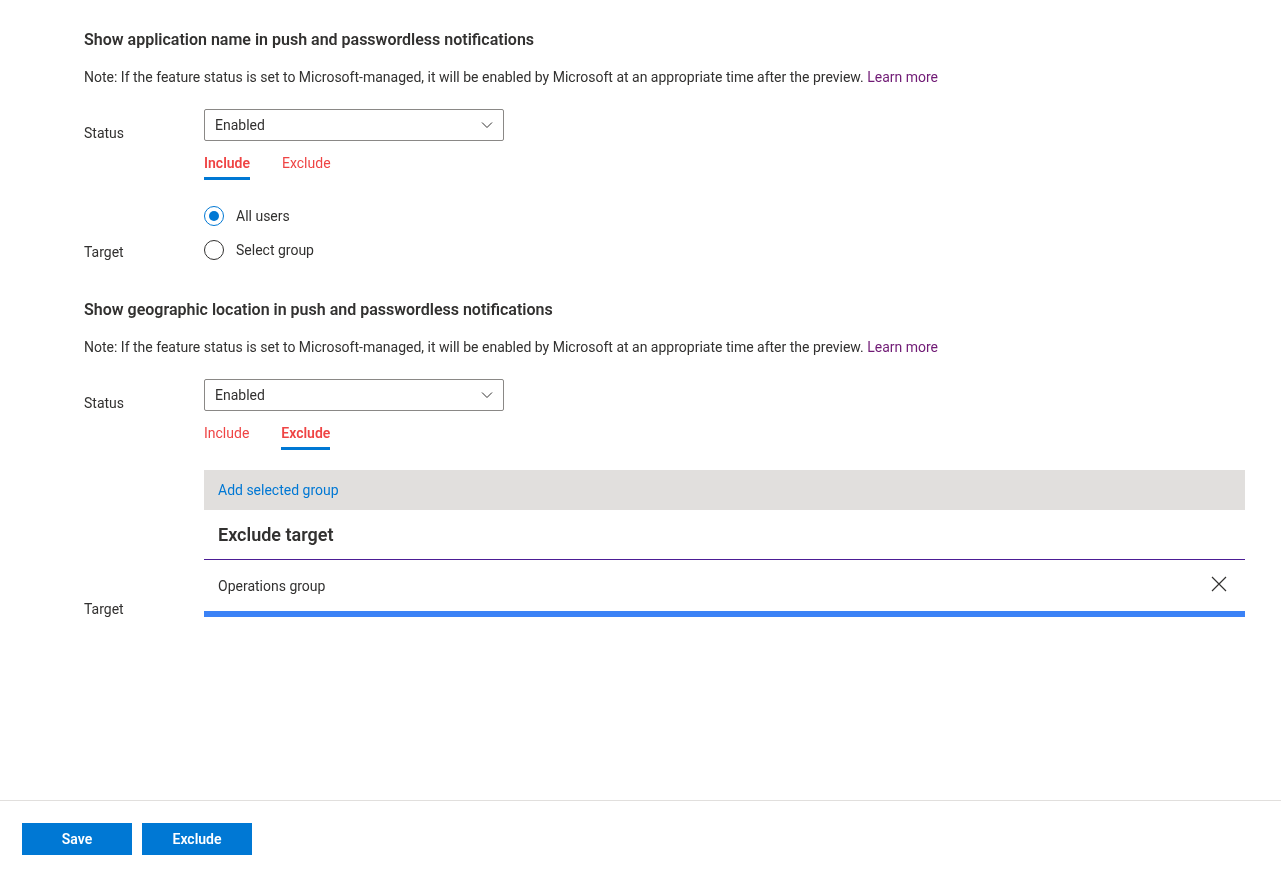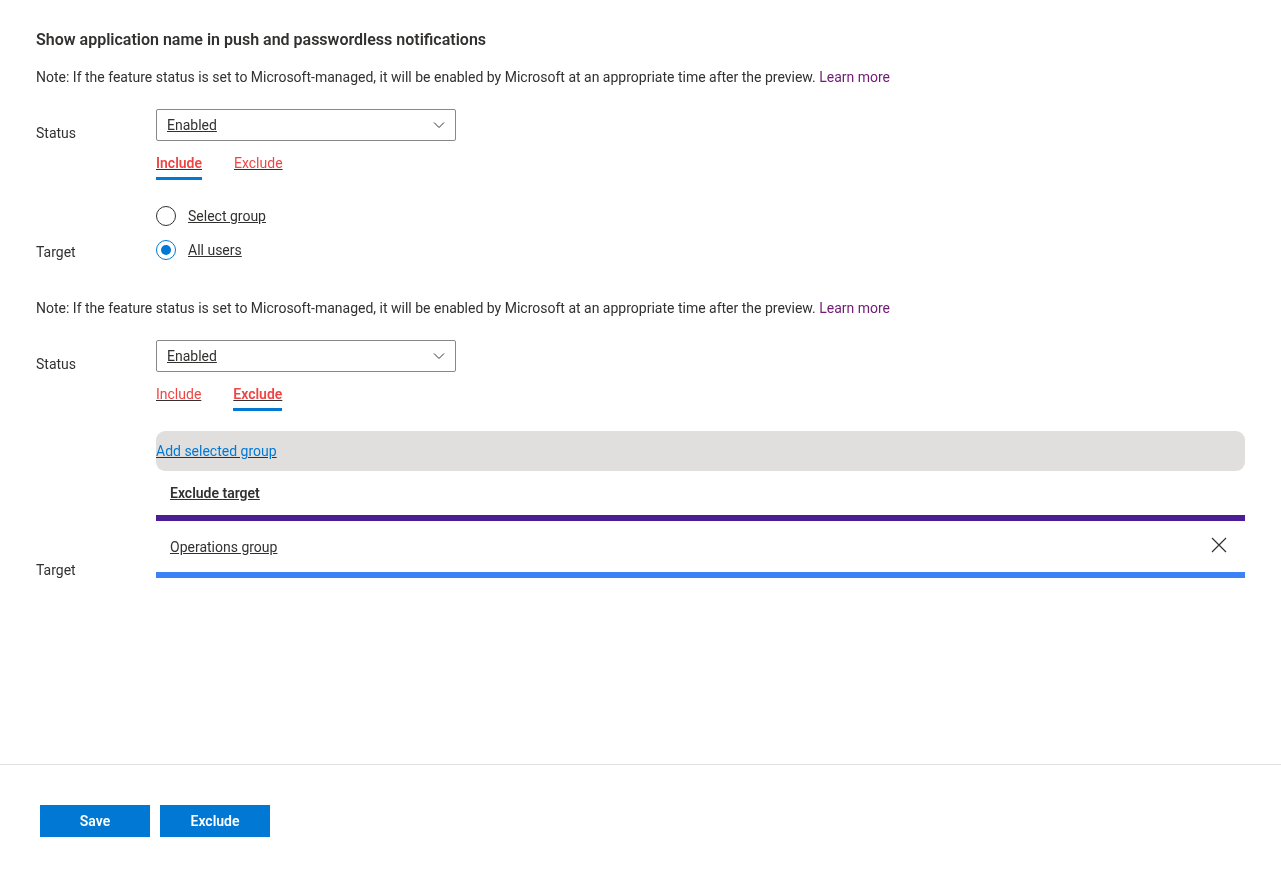--- a/index.html
+++ b/index.html
@@ -9,20 +9,21 @@
     }
     body {
       font-family: "Segoe UI", -apple-system, BlinkMacSystemFont, Roboto, "Helvetica Neue", sans-serif;
       font-size: 14px;
       color: #323130;
       background: #ffffff;
       padding: 0;
     }
     .content {
       padding: 30px 36px 20px 36px;
+      margin-left: 48px;
     }
     .section {
       margin-bottom: 40px;
     }
     .section-title {
       font-size: 16px;
       font-weight: 600;
       color: #323130;
       margin-bottom: 20px;
     }
@@ -42,21 +43,20 @@
       margin-bottom: 14px;
     }
     .label-col {
       width: 120px;
       font-size: 14px;
       color: #323130;
       padding-top: 4px;
     }
     .control-col {
       flex: 1;
-      text-decoration: underline;
     }
     .dropdown {
       display: flex;
       align-items: center;
       justify-content: space-between;
       width: 300px;
       height: 32px;
       border: 1px solid #8a8886;
       border-radius: 2px;
       padding: 0 10px;
@@ -112,51 +112,50 @@
       border-color: #0078d4;
     }
     .radio-dot {
       width: 10px;
       height: 10px;
       background: #0078d4;
       border-radius: 50%;
     }
     .add-group-bar {
       background: #e1dfdd;
-      padding: 12px 0;
-      cursor: pointer;
-      border-radius: 9px;
+      padding: 12px 14px;
+      cursor: pointer;
     }
     .add-group-bar span {
       color: #0078d4;
       font-size: 14px;
     }
     .exclude-table {
       width: 100%;
     }
     .exclude-header {
       font-weight: 600;
-      font-size: 14px;
+      font-size: 18px;
       padding: 14px;
-      border-bottom: 6px solid #4c1d95;
+      border-bottom: 1px solid #4c1d95;
     }
     .exclude-row {
       display: flex;
       align-items: center;
       justify-content: space-between;
       padding: 12px 14px;
       border-bottom: 6px solid #3b82f6;
     }
     .close-x {
       cursor: pointer;
       padding: 4px;
     }
     .footer {
       border-top: 1px solid #e1dfdd;
-      padding: 40px;
+      padding: 22px;
       display: flex;
       gap: 10px;
       position: fixed;
       bottom: 0;
       left: 0;
       right: 0;
       background: #ffffff;
     }
     .btn {
       height: 32px;
@@ -198,35 +197,36 @@
     </div>
     <div class="row">
       <div class="label-col">Target</div>
       <div class="control-col">
         <div class="tabs">
           <div class="tab active">Include</div>
           <div class="tab">Exclude</div>
         </div>
         <div class="radio-group">
           <div class="radio-option">
-            <div class="radio-circle"></div>
-            <span>Select group</span>
-          </div>
-          <div class="radio-option">
             <div class="radio-circle selected">
                 <div class="radio-dot"></div>
               </div>
             <span>All users</span>
           </div>
+          <div class="radio-option">
+            <div class="radio-circle"></div>
+            <span>Select group</span>
+          </div>
         </div>
       </div>
     </div>
   </div>
 
   <div class="section">
+    <div class="section-title">Show geographic location in push and passwordless notifications</div>
     <div class="note">
       <span>Note: If the feature status is set to Microsoft-managed, it will be enabled by Microsoft at an appropriate time after the preview. </span><a href="#" class="link">Learn more</a>
     </div>
     <div class="row">
       <div class="label-col">Status</div>
       <div class="control-col">
         <div class="dropdown">
           <span>Enabled</span>
           <span class="chevron">
             <svg width="12" height="12" viewBox="0 0 12 12">

